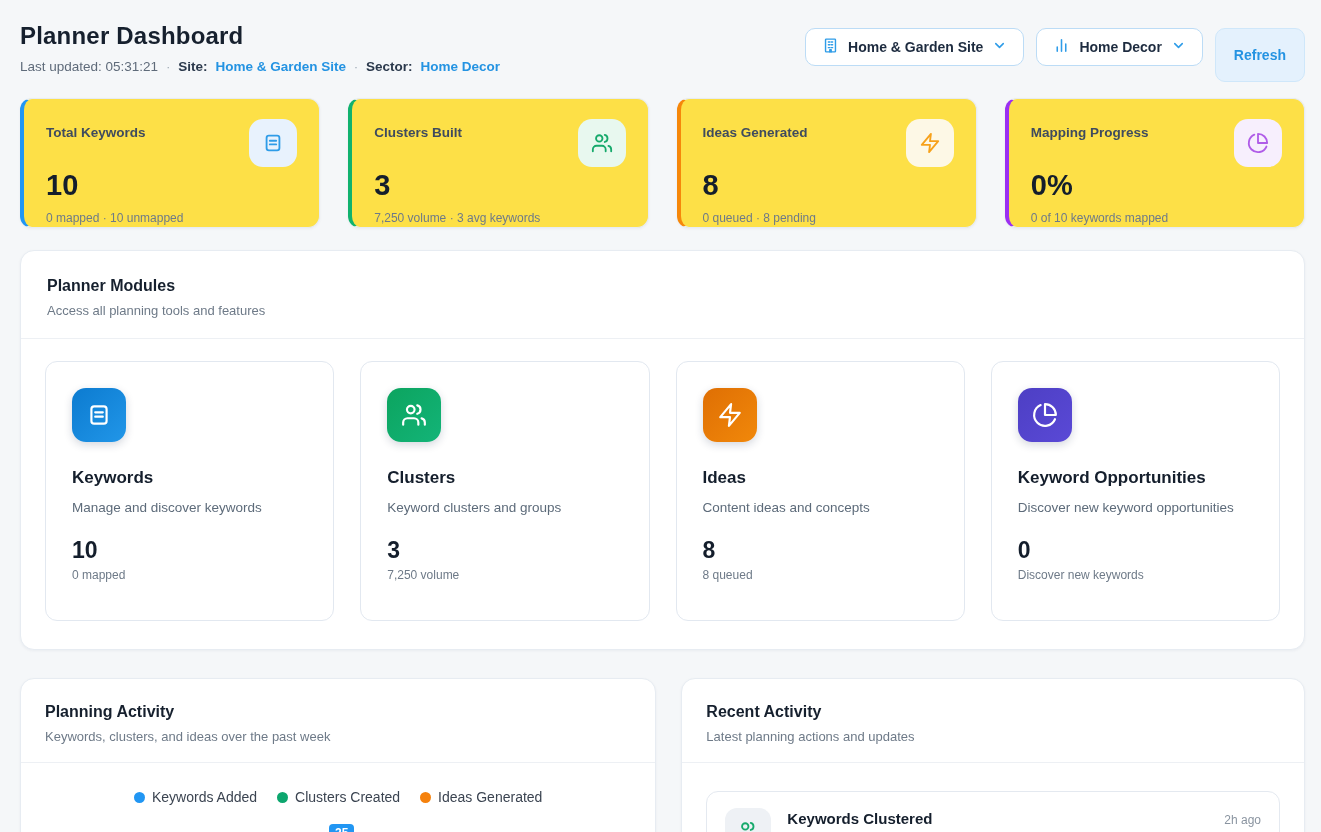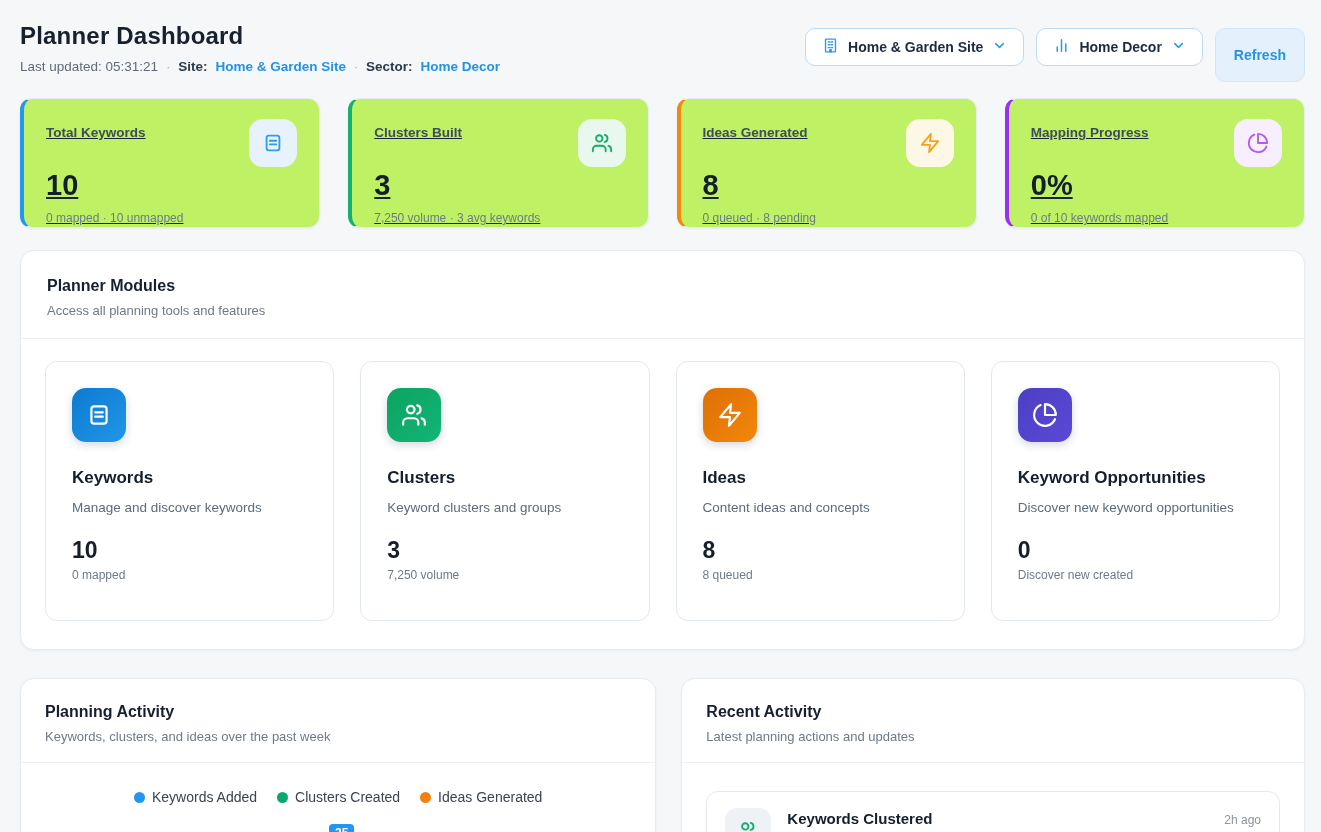--- a/index.html
+++ b/index.html
@@ -25,23 +25,23 @@
   }
   .ctrl-btn svg { flex:0 0 auto; }
   .refresh-btn {
     height:54px; padding:0 18px; background:#e4f1fd; border:1px solid #cfe7fa;
     border-radius:10px; font-family:inherit; font-size:14px; font-weight:700; color:#2493e2; cursor:pointer;
   }
 
   
   .stats-row { display:grid; grid-template-columns:repeat(4,1fr); gap:28px; margin-top:16px; }
   .stat-card {
-    background:#bef264; border:1px solid #e7ecf2; border-left:4px solid var(--accent);
+    background:#fde047; border:1px solid #e7ecf2; border-left:4px solid var(--accent);
     border-radius:12px; padding:20px 22px 18px; height:130px;
-    box-shadow:0 1px 3px rgba(20,40,70,.05); position:relative;text-decoration:underline;
+    box-shadow:0 1px 3px rgba(20,40,70,.05); position:relative;
   }
   .stat-top { display:flex; justify-content:space-between; align-items:flex-start; }
   .stat-label { font-size:13.5px; color:#3f4b5e; font-weight:600; padding-top:6px; }
   .chip {
     width:48px; height:48px; border-radius:14px; background:var(--chip-bg);
     display:flex; align-items:center; justify-content:center; color:var(--chip-fg);
   }
   .stat-value { font-size:29px; font-weight:800; color:#141e2c; margin-top:2px; }
   .stat-sub { font-size:12px; color:#6e7a88; margin-top:9px; }
 
@@ -280,21 +280,21 @@
       <div class="module-card" style="--g1: #4d3fc4; --g2: #5a49d6;">
         <div class="module-icon">
           <svg width="26" height="26" viewBox="0 0 24 24" fill="none" stroke="currentColor" stroke-width="2" stroke-linecap="round" stroke-linejoin="round">
               <path d="M21.21 15.89A10 10 0 1 1 8 2.83"></path>
               <path d="M22 12A10 10 0 0 0 12 2v10z"></path>
             </svg>
         </div>
         <div class="module-title">Keyword Opportunities</div>
         <div class="module-desc">Discover new keyword opportunities</div>
         <div class="module-value">0</div>
-        <div class="module-sub">Discover new created</div>
+        <div class="module-sub">Discover new keywords</div>
       </div>
     </div>
   </div>
 
   <div class="bottom-row">
 
     <div class="panel">
       <div class="card-header">
         <div class="card-title">Planning Activity</div>
         <div class="card-subtitle">Keywords, clusters, and ideas over the past week</div>

